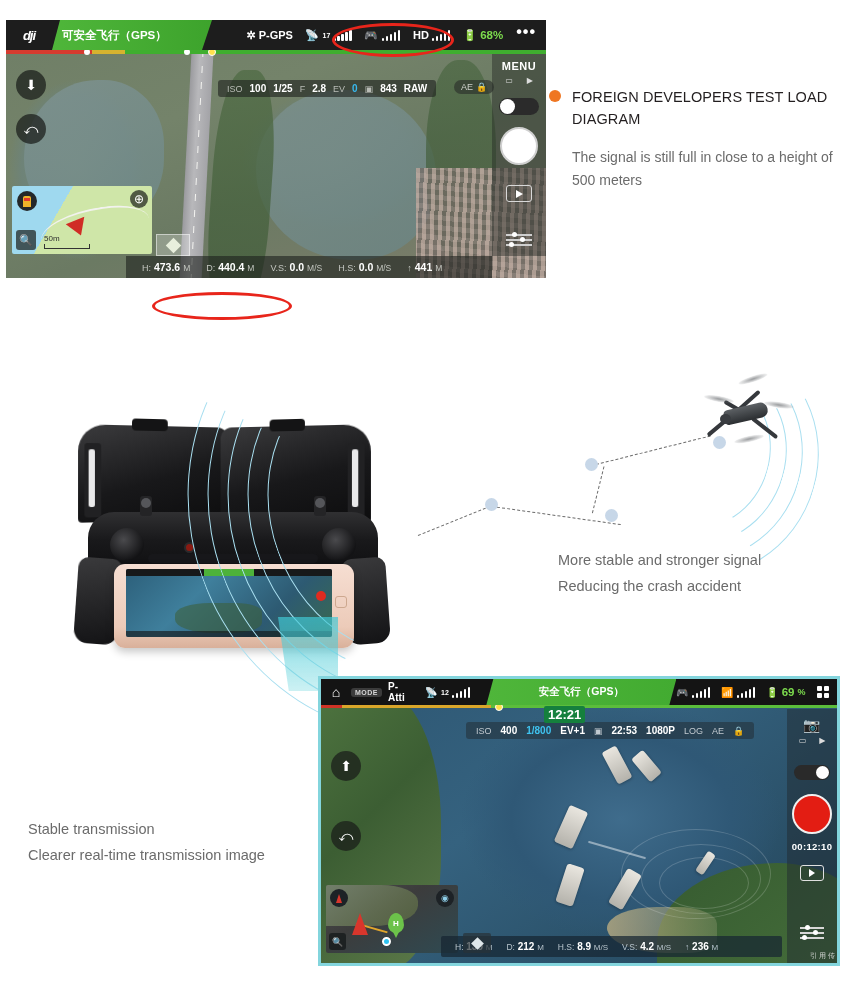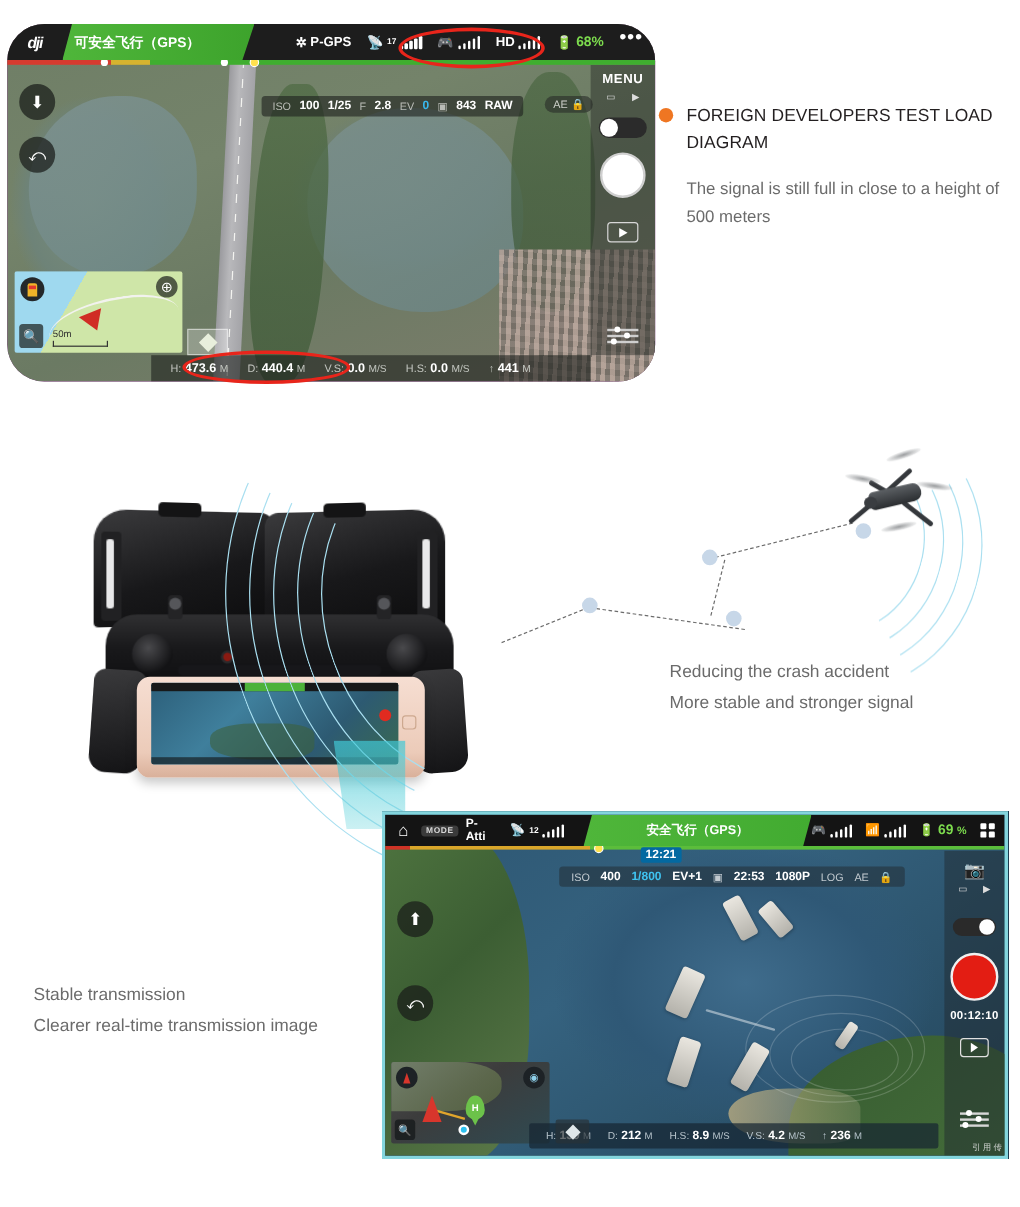--- a/index.html
+++ b/index.html
@@ -7,24 +7,23 @@
     width: 850px; height: 1006px;
     background: #ffffff;
     font-family: "Liberation Sans", sans-serif;
     position: relative;
     overflow: hidden;
   }
 
   
   .shot-top {
     position: absolute; left: 6px; top: 20px;
-    width: 540px; height: 298px;
-    background: #701a75;
+    width: 540px; height: 258px;
+    background: #14532d;
     overflow: hidden;
-    border-radius: 31px;
   }
   .aerial-top {
     position: absolute; inset: 0;
     background:
       radial-gradient(ellipse 90px 120px at 70px 150px, #7d8f7a 0%, #6e8378 60%, transparent 75%),
       radial-gradient(ellipse 120px 90px at 330px 140px, #76887b 0%, #6d8075 60%, transparent 78%),
       radial-gradient(ellipse 70px 50px at 460px 250px, #8a8073 0%, transparent 70%),
       linear-gradient(160deg, #6f7e66 0%, #74836a 35%, #6b7a63 60%, #7e7d6c 100%);
   }
   .road-v {
@@ -367,22 +366,22 @@
     background: linear-gradient(90deg,#cf3326 0 4%,#d9a62a 4% 33%,#5bbd3b 33% 100%);
   }
   .bot-cam {
     position:absolute; left:145px; top:43px; z-index:6;
     background: rgba(35,45,52,.55); border-radius:3px; padding:3px 10px;
     display:flex; align-items:center; gap:9px; color:#fff; font-size:10px; font-weight:bold; white-space:nowrap;
   }
   .bot-cam .dim { color:#c2cad0; font-weight:normal; font-size:9px; }
   .bot-cam .cyan { color:#3fc3f0; }
   .bot-time {
-    position:absolute; left:213px; top:27px; z-index:7; background:#0369a1;
-    color:#fff; font-size:10px; font-weight:bold; padding:1px 4px; border-radius:2px;
+    position:absolute; left:223px; top:27px; z-index:7; background:#15803d;
+    color:#fff; font-size:13px; font-weight:bold; padding:1px 4px; border-radius:2px;
   }
   .bot-side-left { position:absolute; left:10px; top:72px; z-index:6; }
   .bot-minimap {
     position:absolute; left:5px; bottom:10px; width:132px; height:68px; z-index:6;
     background: linear-gradient(150deg,#4e4e4e 0%,#3c3c3c 40%,#2f4a52 100%);
     border-radius:2px; overflow:hidden;
   }
   .bmm-land { position:absolute; left:0; top:0; width:70%; height:60%;
     background: linear-gradient(140deg,#7b8a72,#59663f); border-radius:0 40% 50% 0; opacity:.8; }
   .bmm-compass { position:absolute; left:4px; top:4px; width:18px; height:18px; border-radius:50%;
@@ -654,22 +653,22 @@
   <div class="d-arm" style="left:62px; top:44px; width:32px; transform:rotate(-150deg);"></div>
   <div class="d-body"></div>
   <div class="d-cam"></div>
   <div class="d-prop" style="left:48px; top:4px; transform:rotate(-18deg);"></div>
   <div class="d-prop" style="left:14px; top:24px; transform:rotate(10deg);"></div>
   <div class="d-prop" style="left:74px; top:30px; transform:rotate(8deg);"></div>
   <div class="d-prop" style="left:44px; top:64px; transform:rotate(-12deg);"></div>
 </div>
 
 <div class="wave-text">
+  <p>More stable and stronger signal</p>
   <p>Reducing the crash accident</p>
-  <p>More stable and stronger signal</p>
 </div>
 
 <div class="bl-text">
   <p>Stable transmission</p>
   <p>Clearer real-time transmission image</p>
 </div>
 
 <div class="shot-bot">
   <div class="aerial-bot">
     <div class="bank-left"></div>

